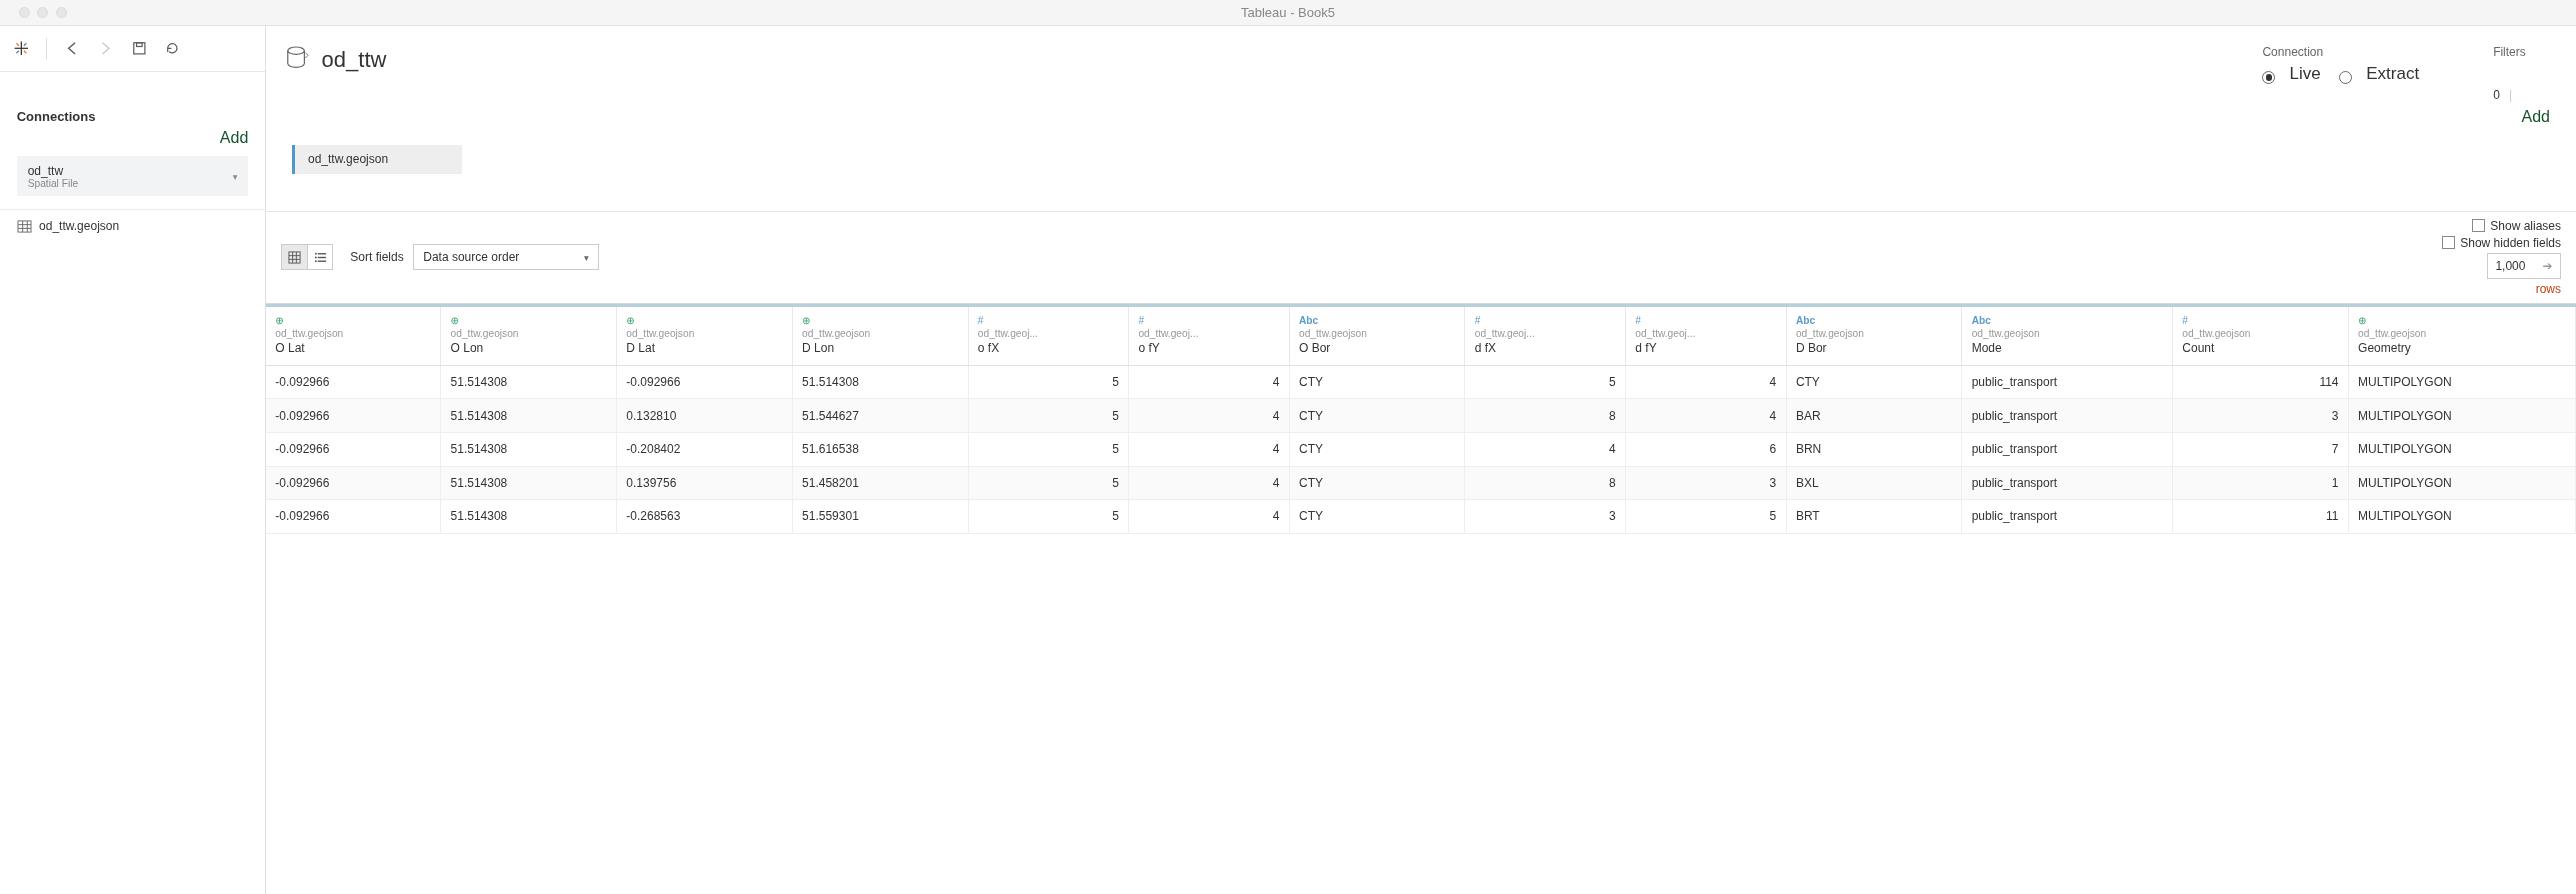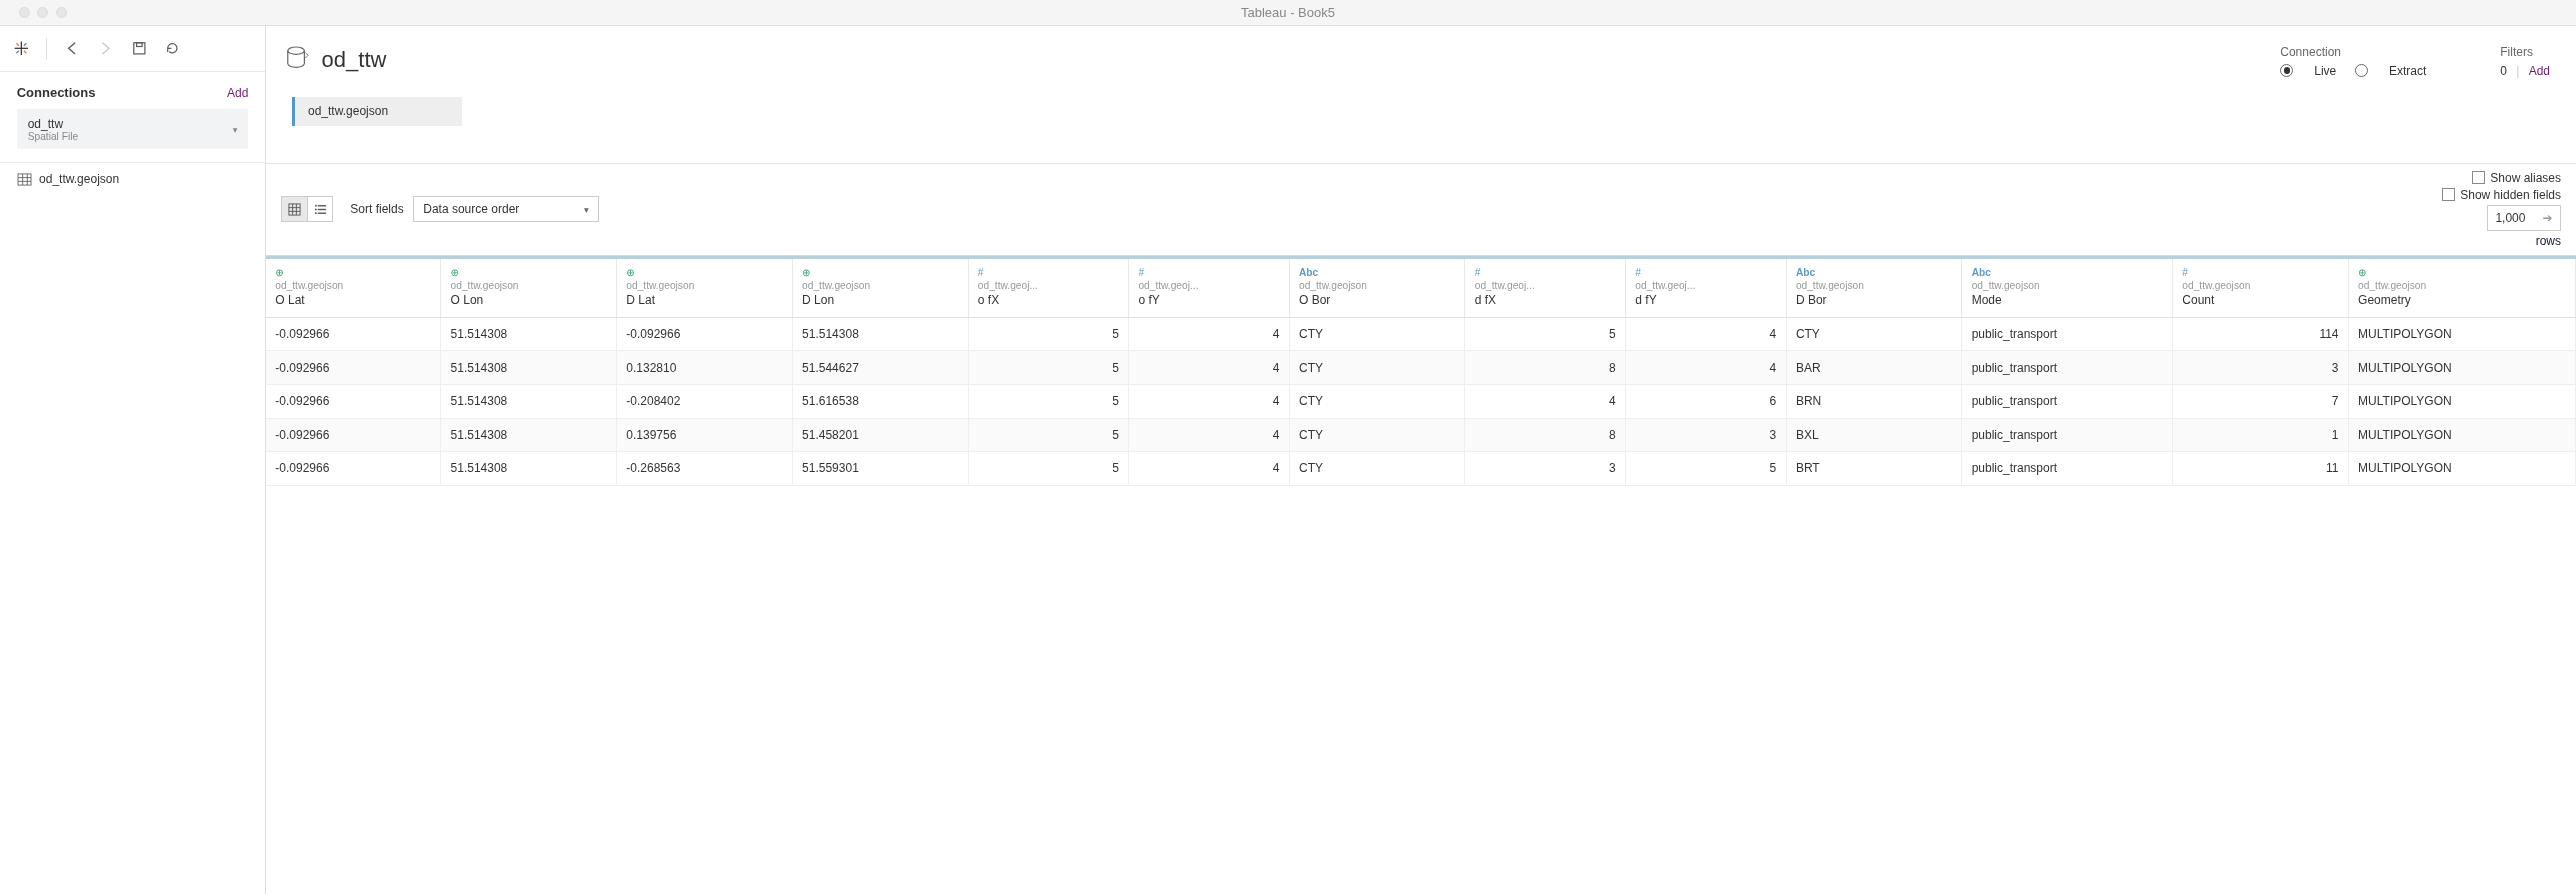--- a/index.html
+++ b/index.html
@@ -15,21 +15,21 @@
 .sidebar { width: 266px; border-right: 0.9px solid #e0e0e0; display: flex; flex-direction: column; }
 .toolbar { height: 46px; border-bottom: 0.9px solid #e8e8e8; display: flex; align-items: center; padding: 0 13px; gap: 16.7px; }
 .tb-icon { width: 16.7px; height: 16.7px; display: inline-flex; align-items: center; justify-content: center; color: #5a5a5a; cursor: pointer; }
 .tb-icon.disabled { color: #c8c8c8; cursor: default; }
 .tb-divider { width: 0.9px; height: 22px; background: #e0e0e0; }
 
 .side-section { padding: 13px 16.7px 9.3px 16.7px; }
 .side-head { display: flex; align-items: center; justify-content: space-between; margin-bottom: 9.3px; }
 .side-title { font-weight: 600; font-size: 13px; }
 .side-title.small { font-weight: 600; font-size: 13px; }
-.add-link { color: #701a75; font-size: 12px; cursor: pointer; }
+.add-link { color: #14532d; font-size: 16px; cursor: pointer; margin-top: 44px; }
 
 .conn-box { background: #f2f3f4; border-radius: 1.9px; padding: 7.4px 11px; display: flex; justify-content: space-between; align-items: center; cursor: pointer; }
 .conn-name { font-size: 12px; }
 .conn-sub { font-size: 10.2px; color: #888; margin-top: 0; }
 .conn-caret { color: #888; font-size: 9.3px; }
 
 .side-divider { height: 0.9px; background: #eaeaea; margin: 3.7px 0; }
 
 .file-item { display: flex; align-items: center; gap: 7.4px; padding: 5.6px 16.7px; cursor: pointer; }
 .file-item svg { flex-shrink: 0; }
@@ -38,42 +38,42 @@
 
 .main { flex: 1; display: flex; flex-direction: column; overflow: hidden; }
 
 .ds-header { padding: 18.6px 26px 9.3px 18.6px; display: flex; align-items: flex-start; }
 .ds-title-wrap { display: flex; align-items: center; gap: 13px; flex: 1; }
 .ds-db-icon { color: #666; }
 .ds-name { font-size: 22px; font-weight: 400; color: #333; }
 .ds-right { display: flex; gap: 74px; align-items: flex-start; }
 .ds-group-title { color: #666; font-size: 12px; margin-bottom: 5.6px; }
 .radio-row { display: flex; align-items: center; gap: 18.6px; }
-.radio-opt { display: flex; align-items: flex-start; gap: 21px; font-size: 12px; cursor: pointer; }
+.radio-opt { display: flex; align-items: flex-end; gap: 14px; font-size: 17px; cursor: pointer; }
 .radio-circle { width: 13px; height: 13px; border: 1.4px solid #666; border-radius: 50%; display: inline-flex; align-items: center; justify-content: center; }
 .radio-dot { width: 6.5px; height: 6.5px; background: #333; border-radius: 50%; }
 .filters-row { display: flex; align-items: center; gap: 9.3px; }
 
 .canvas { padding: 9.3px 26px 37px 26px; }
 .table-pill { display: inline-block; background: #eeeeee; border-left: 3.7px solid #4f98c9; padding: 7.4px 74px 7.4px 13px; font-size: 12px; color: #333; cursor: pointer; }
 
 .grid-bar { display: flex; align-items: center; padding: 7.4px 15px; border-top: 0.9px solid #e6e6e6; border-bottom: 0.9px solid #d8d8d8; gap: 9.3px; }
 .view-toggle { display: flex; }
 .view-btn { width: 26px; height: 26px; border: 0.9px solid #ccc; display: inline-flex; align-items: center; justify-content: center; cursor: pointer; background: #fff; }
 .view-btn.active { background: #e8e8e8; }
 .view-btn:first-child { border-right: none; }
 .sort-label { margin-left: 8px; font-size: 12px; }
 .sort-select { border: 0.9px solid #ccc; height: 26px; display: inline-flex; align-items: center; padding: 0 9.3px; font-size: 12px; cursor: pointer; width: 186px; justify-content: space-between; }
 .sort-select .caret { font-size: 9.3px; color: #666; }
 .grid-bar-right { margin-left: auto; display: flex; align-items: flex-end; gap: 3px; flex-direction: column; }
 .chk { display: flex; align-items: center; gap: 5.6px; font-size: 12px; cursor: pointer; }
 .chkbox { width: 13px; height: 13px; border: 1.4px solid #888; }
 .rows-input { border: 0.9px solid #ccc; height: 26px; width: 74px; display: inline-flex; align-items: center; padding: 0 7.4px; justify-content: space-between; }
 .rows-arrow { color: #999; }
-.rows-label { font-size: 12px; color: #0f172a; }
+.rows-label { font-size: 12px; color: #c2410c; }
 
 .data-grid { overflow: auto; flex: 1; }
 .grid-table { border-collapse: collapse; width: 100%; }
 .grid-table th { text-align: left; font-weight: normal; padding: 7.4px 9.3px 9.3px 9.3px; border-right: 0.9px solid #e8e8e8; border-top: 3.7px solid #b8cfdc; border-bottom: 0.9px solid #e0e0e0; vertical-align: top; background: #fff; min-width: 80px; }
 .col-type { font-size: 10.2px; display: block; margin-bottom: 1.9px; }
 .col-type.globe { color: #3aa26f; }
 .col-type.hash { color: #5a9cc7; }
 .col-type.abc { color: #5a9cc7; font-weight: 600; }
 .col-src { font-size: 10.2px; color: #999; display: block; margin-bottom: 2.8px; white-space: nowrap; overflow: hidden; text-overflow: ellipsis; max-width: 84px; }
 .col-name { font-size: 12px; color: #333; }

